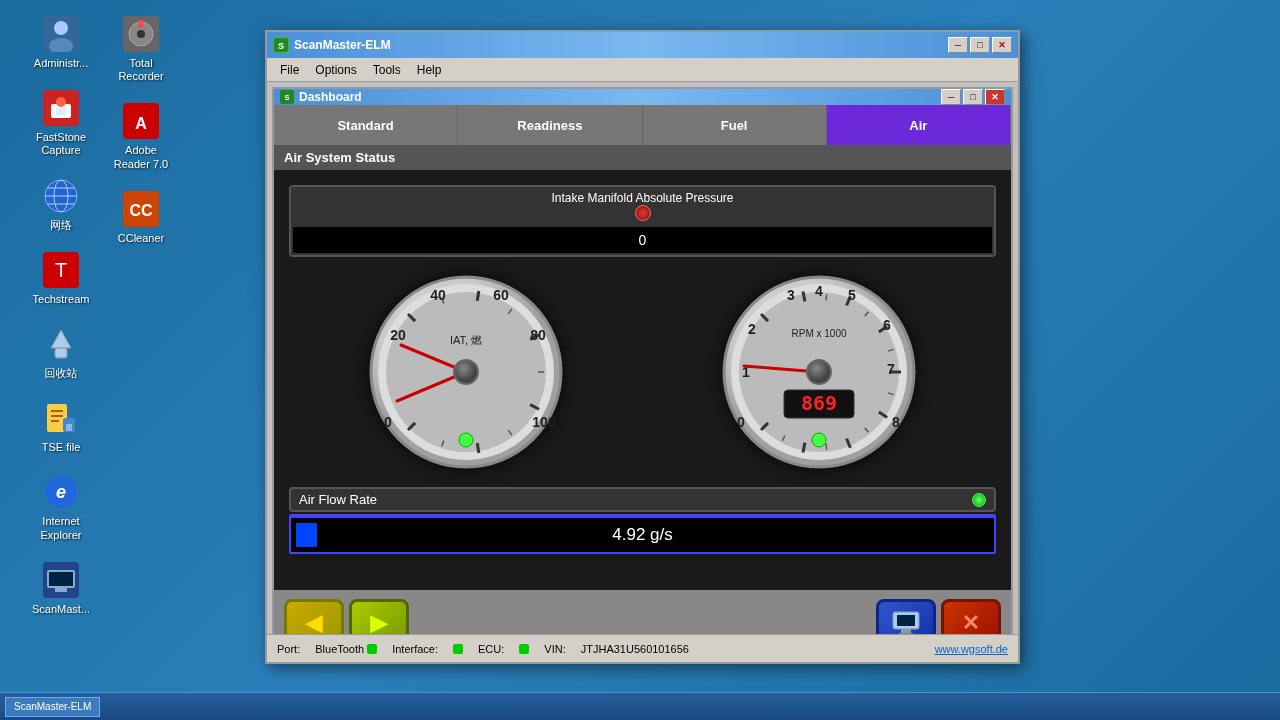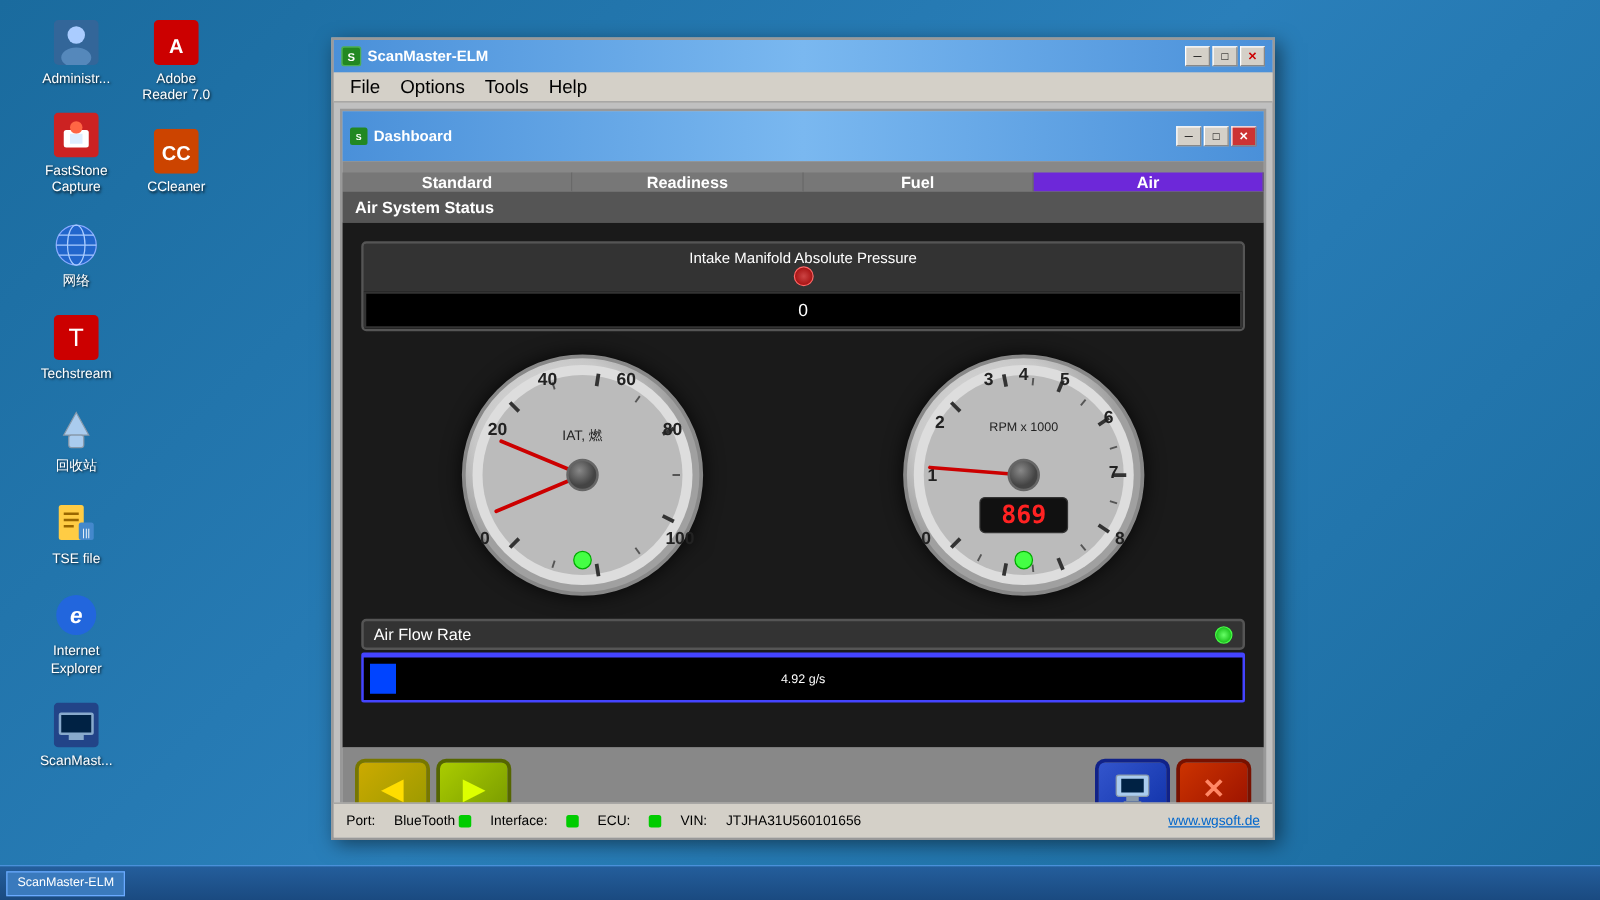--- a/index.html
+++ b/index.html
@@ -132,50 +132,49 @@
       background: #d4d0c8;
       height: 24px;
       display: flex;
       align-items: center;
       padding: 0 5px;
       border-bottom: 1px solid #999;
     }
 
     .menu-item {
       padding: 2px 8px;
-      font-size: 15px;
+      font-size: 12px;
       color: #000;
       cursor: pointer;
     }
 
     
     .dashboard-window {
       margin: 5px;
       background: #c0c0c0;
       border: 2px solid #999;
     }
 
     .dashboard-title-bar {
       background: linear-gradient(to right, #4a90d9, #7ab8f0, #4a90d9);
-      height: 40px;
+      height: 16px;
       display: flex;
       align-items: center;
       justify-content: space-between;
       padding: 0 6px;
       color: white;
       font-size: 12px;
       font-weight: bold;
     }
 
     
     .tabs-container {
       display: flex;
       background: #888;
-      height: 24px;
-      align-items: flex-end;
+      height: 40px;
     }
 
     .tab {
       flex: 1;
       display: flex;
       align-items: center;
       justify-content: center;
       font-size: 13px;
       font-weight: bold;
       color: white;
@@ -376,21 +375,21 @@
       border-top: 1px solid #4a90d9;
     }
 
     .airflow-bar-inner {
       height: 24px;
       background: linear-gradient(to right, #0044ff 0%, #0044ff 3%, #000 3%);
       display: flex;
       align-items: center;
       justify-content: center;
       color: white;
-      font-size: 10px;
+      font-size: 17px;
     }
   </style>
 </head>
 <body>
 
 <div class="desktop">
 
   <div class="desktop-icons">
 
     <div class="desktop-icon">
@@ -478,20 +477,31 @@
         <svg width="36" height="36" viewBox="0 0 36 36">
           <rect width="36" height="36" rx="4" fill="#224488"></rect>
           <rect x="4" y="8" width="28" height="18" rx="2" fill="#88aacc"></rect>
           <rect x="6" y="10" width="24" height="14" fill="#002244"></rect>
           <rect x="12" y="26" width="12" height="4" fill="#88aacc"></rect>
         </svg>
       </div>
       <div class="icon-label">ScanMast...</div>
     </div>
 
+    <div class="desktop-icon">
+      <div class="icon-img">
+        <svg width="36" height="36" viewBox="0 0 36 36">
+          <rect width="36" height="36" rx="4" fill="#666666"></rect>
+          <circle cx="18" cy="18" r="12" fill="#888" stroke="#aaa" stroke-width="1"></circle>
+          <circle cx="18" cy="18" r="4" fill="#333"></circle>
+          <rect x="16" y="4" width="4" height="8" fill="#ff4444"></rect>
+        </svg>
+      </div>
+      <div class="icon-label">Total<br>Recorder</div>
+    </div>
 
     <div class="desktop-icon">
       <div class="icon-img">
         <svg width="36" height="36" viewBox="0 0 36 36">
           <rect width="36" height="36" rx="4" fill="#cc0000"></rect>
           <text x="18" y="26" text-anchor="middle" fill="white" font-size="16" font-weight="bold">A</text>
         </svg>
       </div>
       <div class="icon-label">Adobe<br>Reader 7.0</div>
     </div>

